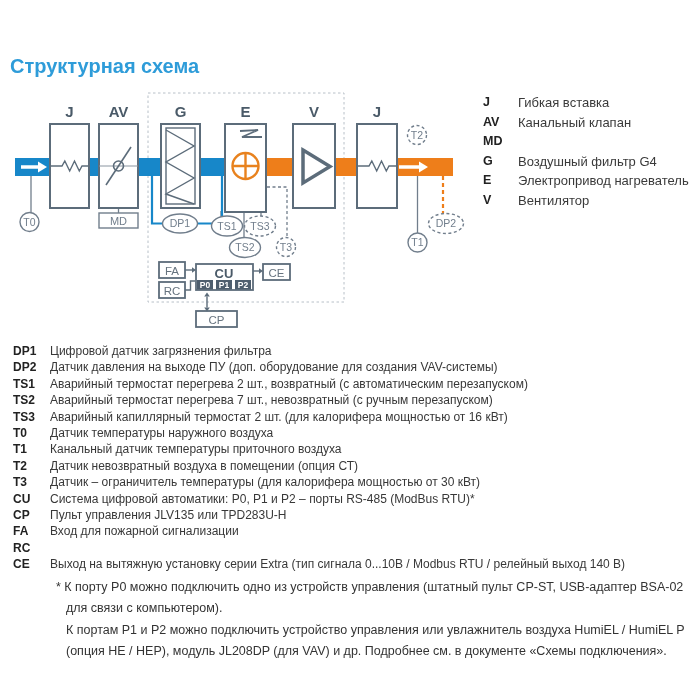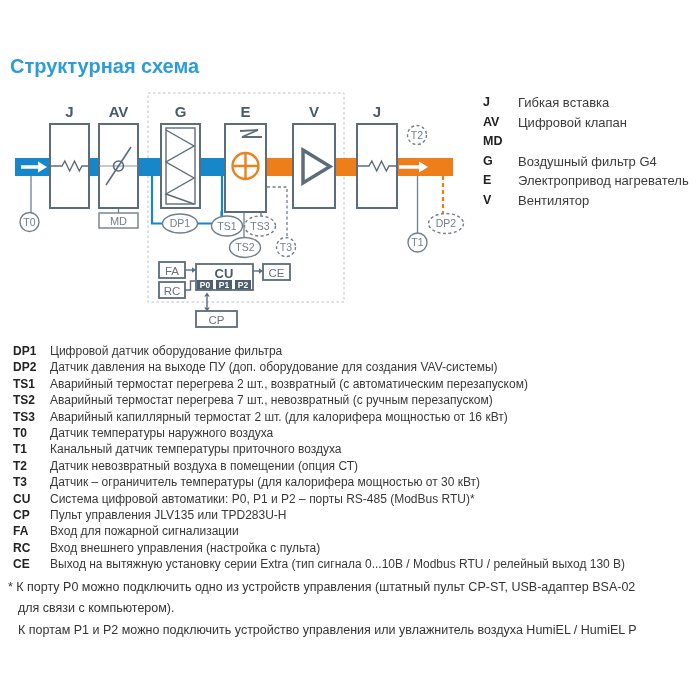--- a/index.html
+++ b/index.html
@@ -12,21 +12,21 @@
   .lg-row{display:flex;margin-bottom:2.5px;}
   .lg-key{width:35px;font-size:12.5px;font-weight:bold;color:#222;line-height:17px;}
   .lg-desc{font-size:13px;color:#3a3a3a;line-height:17px;white-space:pre-line;}
 
   .abbr{position:absolute;left:13px;top:343px;}
   .ab-row{display:flex;}
   .ab-key{width:37px;font-size:12px;font-weight:bold;color:#222;line-height:16.4px;white-space:nowrap;}
   .ab-desc{font-size:12px;color:#383838;line-height:16.4px;white-space:nowrap;}
 
   .footnote{position:absolute;left:8px;top:577px;width:688px;font-size:12.5px;line-height:21.3px;color:#333;}
-  .fn-line{padding-left:10px;white-space:nowrap;}
+  .fn-line{padding-left:10px;white-space:nowrap;margin-left:48px;}
   .fn-line.first{padding-left:0;}
 </style>
 </head>
 <body>
 
 <div class="page">
 
   <div class="title">Структурная схема</div>
 
   <svg style="position:absolute;left:0;top:0;" width="470" height="345" viewBox="0 0 470 345">
@@ -159,21 +159,21 @@
     </g>
   </svg>
 
   <div class="legend">
     <div class="lg-row">
         <span class="lg-key">J</span>
         <span class="lg-desc">Гибкая вставка</span>
       </div>
     <div class="lg-row">
         <span class="lg-key">AV</span>
-        <span class="lg-desc">Цифровой клапан</span>
+        <span class="lg-desc">Канальный клапан</span>
       </div>
     <div class="lg-row">
         <span class="lg-key">MD</span>
       </div>
     <div class="lg-row">
         <span class="lg-key">G</span>
         <span class="lg-desc">Воздушный фильтр G4</span>
       </div>
     <div class="lg-row">
         <span class="lg-key">E</span>
@@ -181,21 +181,21 @@
       </div>
     <div class="lg-row">
         <span class="lg-key">V</span>
         <span class="lg-desc">Вентилятор</span>
       </div>
   </div>
 
   <div class="abbr">
     <div class="ab-row">
         <span class="ab-key">DP1</span>
-        <span class="ab-desc">Цифровой датчик оборудование фильтра</span>
+        <span class="ab-desc">Цифровой датчик загрязнения фильтра</span>
       </div>
     <div class="ab-row">
         <span class="ab-key">DP2</span>
         <span class="ab-desc">Датчик давления на выходе ПУ (доп. оборудование для создания VAV-системы)</span>
       </div>
     <div class="ab-row">
         <span class="ab-key">TS1</span>
         <span class="ab-desc">Аварийный термостат перегрева 2 шт., возвратный (с автоматическим перезапуском)</span>
       </div>
     <div class="ab-row">
@@ -229,27 +229,27 @@
     <div class="ab-row">
         <span class="ab-key">CP</span>
         <span class="ab-desc">Пульт управления JLV135 или TPD283U-H</span>
       </div>
     <div class="ab-row">
         <span class="ab-key">FA</span>
         <span class="ab-desc">Вход для пожарной сигнализации</span>
       </div>
     <div class="ab-row">
         <span class="ab-key">RC</span>
-        <span class="ab-desc">Вход внешнего управления (настройка с пульта)</span>
       </div>
     <div class="ab-row">
         <span class="ab-key">CE</span>
-        <span class="ab-desc">Выход на вытяжную установку серии Extra (тип сигнала 0...10В / Modbus RTU / релейный выход 130 В)</span>
+        <span class="ab-desc">Выход на вытяжную установку серии Extra (тип сигнала 0...10В / Modbus RTU / релейный выход 140 В)</span>
       </div>
   </div>
 
   <div class="footnote">
     <div class="fn-line first">* К порту Р0 можно подключить одно из устройств управления (штатный пульт CP-ST, USB-адаптер BSA-02</div>
     <div class="fn-line">для связи с компьютером).</div>
     <div class="fn-line">К портам Р1 и Р2 можно подключить устройство управления или увлажнитель воздуха HumiEL / HumiEL P</div>
+    <div class="fn-line">(опция НЕ / НЕР), модуль JL208DP (для VAV) и др. Подробнее см. в документе «Схемы подключения».</div>
   </div>
 
 </div>
 
 </body></html>

